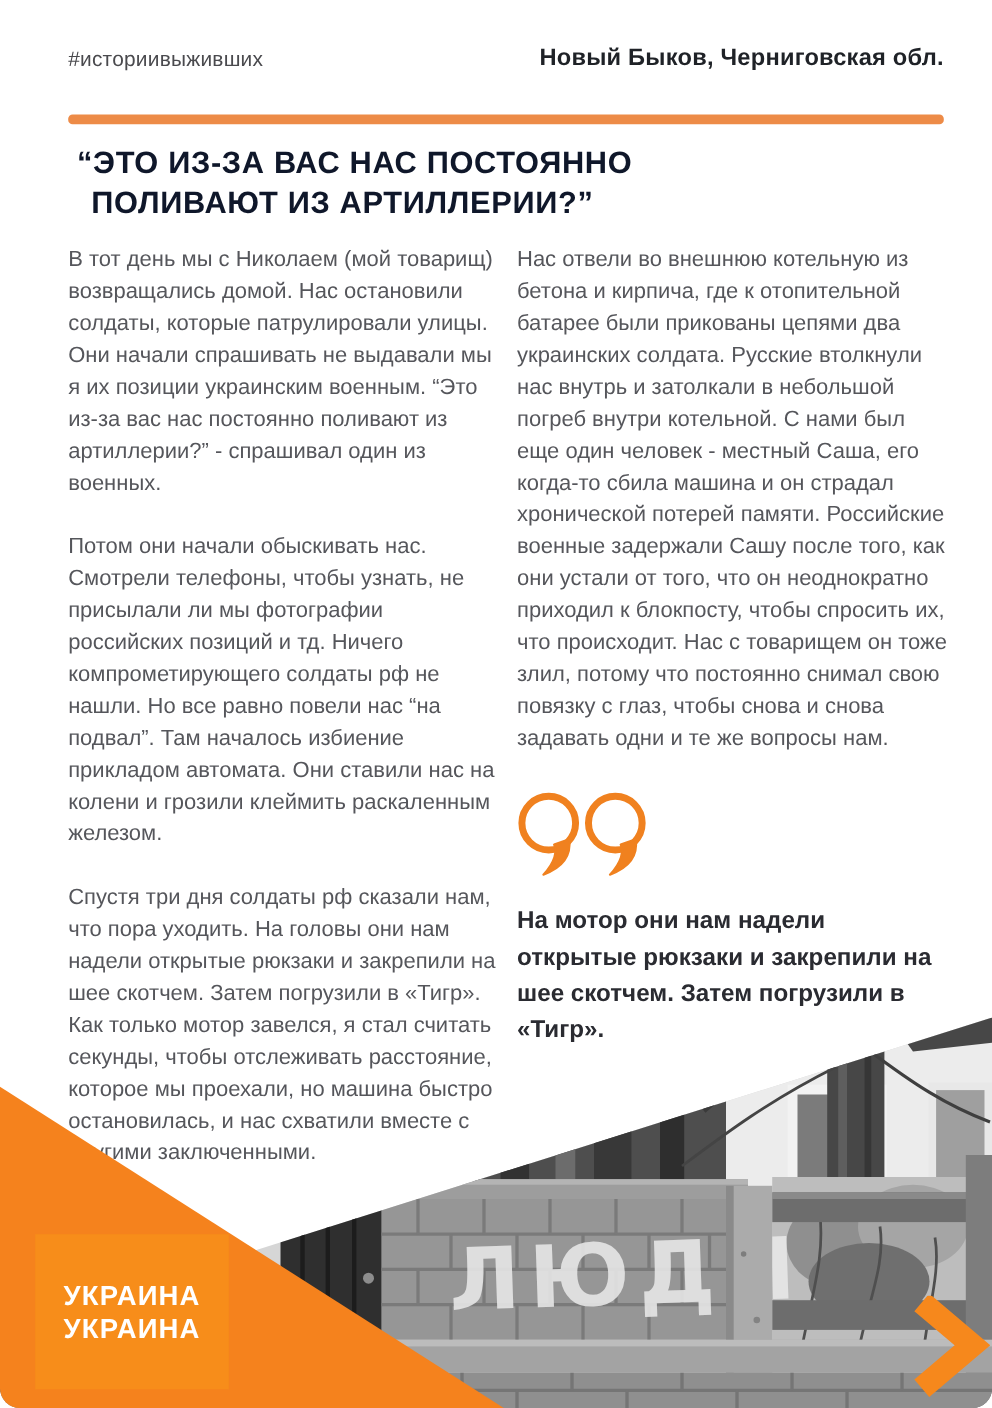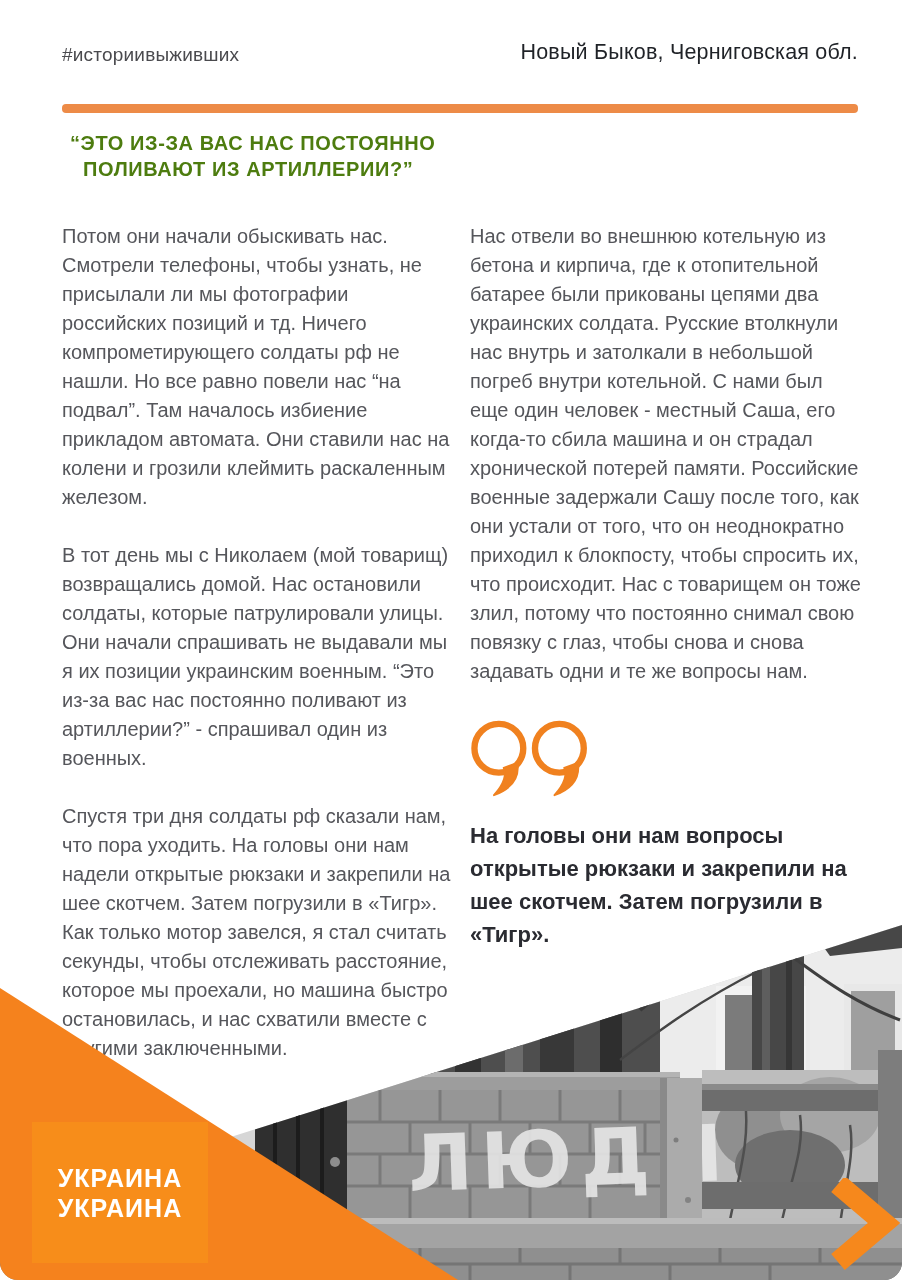--- a/index.html
+++ b/index.html
@@ -4,25 +4,25 @@
 <style>
   html,body{margin:0;padding:0;background:#ffffff;}
   .page{
     position:relative;width:902px;height:1280px;background:#ffffff;
     font-family:"Liberation Sans","DejaVu Sans",sans-serif;
     overflow:hidden;
     border-radius:18px;
   }
   
   .hashtag{position:absolute;left:62px;top:44px;font-size:19px;color:#4a4a4e;letter-spacing:.2px;}
-  .location{position:absolute;right:44px;top:40px;font-size:21.5px;color:#1f2227;font-weight:400;letter-spacing:.2px;}
+  .location{position:absolute;right:44px;top:40px;font-size:21.5px;color:#1f2227;font-weight:700;letter-spacing:.2px;}
   .orange-bar{position:absolute;left:62px;top:104px;width:796px;height:9px;background:#ED8B47;border-radius:4px;}
   
   .title{position:absolute;left:62px;top:130px;width:780px;
-    font-size:20px;font-weight:bold;color:#4d7c0f;line-height:1.32;letter-spacing:.6px;}
+    font-size:28px;font-weight:bold;color:#0f172a;line-height:1.32;letter-spacing:.6px;}
   .title .l1{padding-left:8px;white-space:nowrap;}
   .title .l2{white-space:nowrap;margin-left:21px;}
   
   .col{position:absolute;top:222px;font-size:20px;line-height:29px;color:#55565b;z-index:2;}
   .col p{margin:0 0 29px 0;}
   .col-left{left:62px;width:394px;}
   .col-right{left:470px;width:392px;}
   
   .quote-icon{margin:4px 0 10px 0;width:128px;height:82px;}
   .quote-text{font-size:22px;line-height:33px;font-weight:bold;color:#2a2b31;width:394px;}
@@ -49,38 +49,38 @@
   <div class="hashtag">#историивыживших</div>
   <div class="location">Новый Быков, Черниговская обл.</div>
   <div class="orange-bar"></div>
 
   <div class="title">
     <div class="l1">“ЭТО ИЗ-ЗА ВАС НАС ПОСТОЯННО</div>
     <div class="l2">ПОЛИВАЮТ ИЗ АРТИЛЛЕРИИ?”</div>
   </div>
 
   <div class="col col-left">
+    <p>В тот день мы с Николаем (мой товарищ) возвращались домой. Нас остановили солдаты, которые патрулировали улицы. Они начали спрашивать не выдавали мы я их позиции украинским военным. “Это из-за вас нас постоянно поливают из артиллерии?” - спрашивал один из военных.</p>
     <p>Потом они начали обыскивать нас. Смотрели телефоны, чтобы узнать, не присылали ли мы фотографии российских позиций и тд. Ничего компрометирующего солдаты рф не нашли. Но все равно повели нас “на подвал”. Там началось избиение прикладом автомата. Они ставили нас на колени и грозили клеймить раскаленным железом.</p>
-    <p>В тот день мы с Николаем (мой товарищ) возвращались домой. Нас остановили солдаты, которые патрулировали улицы. Они начали спрашивать не выдавали мы я их позиции украинским военным. “Это из-за вас нас постоянно поливают из артиллерии?” - спрашивал один из военных.</p>
     <p>Спустя три дня солдаты рф сказали нам, что пора уходить. На головы они нам надели открытые рюкзаки и закрепили на шее скотчем. Затем погрузили в «Тигр». Как только мотор завелся, я стал считать секунды, чтобы отслеживать расстояние, которое мы проехали, но машина быстро остановилась, и нас схватили вместе с другими заключенными.</p>
   </div>
 
   <div class="col col-right">
     <p>Нас отвели во внешнюю котельную из бетона и кирпича, где к отопительной батарее были прикованы цепями два украинских солдата. Русские втолкнули нас внутрь и затолкали в небольшой погреб внутри котельной. С нами был еще один человек - местный Саша, его когда-то сбила машина и он страдал хронической потерей памяти. Российские военные задержали Сашу после того, как они устали от того, что он неоднократно приходил к блокпосту, чтобы спросить их, что происходит. Нас с товарищем он тоже злил, потому что постоянно снимал свою повязку с глаз, чтобы снова и снова задавать одни и те же вопросы нам.</p>
 
     <svg class="quote-icon" viewBox="0 0 130 84" xmlns="http://www.w3.org/2000/svg">
       <g fill="none" stroke="#F0811F" stroke-width="6.5">
         <circle cx="29" cy="30" r="25"></circle>
         <circle cx="91" cy="30" r="25"></circle>
       </g>
       <path d="M48 45 C50 59 43 71 24 78 C35 66 37 56 34 50 Z" fill="#F0811F" stroke="#F0811F" stroke-width="2" stroke-linejoin="round"></path>
       <path d="M110 45 C112 59 105 71 86 78 C97 66 99 56 96 50 Z" fill="#F0811F" stroke="#F0811F" stroke-width="2" stroke-linejoin="round"></path>
     </svg>
 
-    <div class="quote-text">На головы они нам вопросы открытые рюкзаки и закрепили на шее скотчем. Затем погрузили в «Тигр».</div>
+    <div class="quote-text">На мотор они нам надели открытые рюкзаки и закрепили на шее скотчем. Затем погрузили в «Тигр».</div>
   </div>
 
   <svg class="photo" viewBox="0 0 902 380" xmlns="http://www.w3.org/2000/svg">
     <defs>
       <clipPath id="photoClip">
         <polygon points="0,310 902,25 902,380 0,380"></polygon>
       </clipPath>
     </defs>
     <g clip-path="url(#photoClip)">
 

